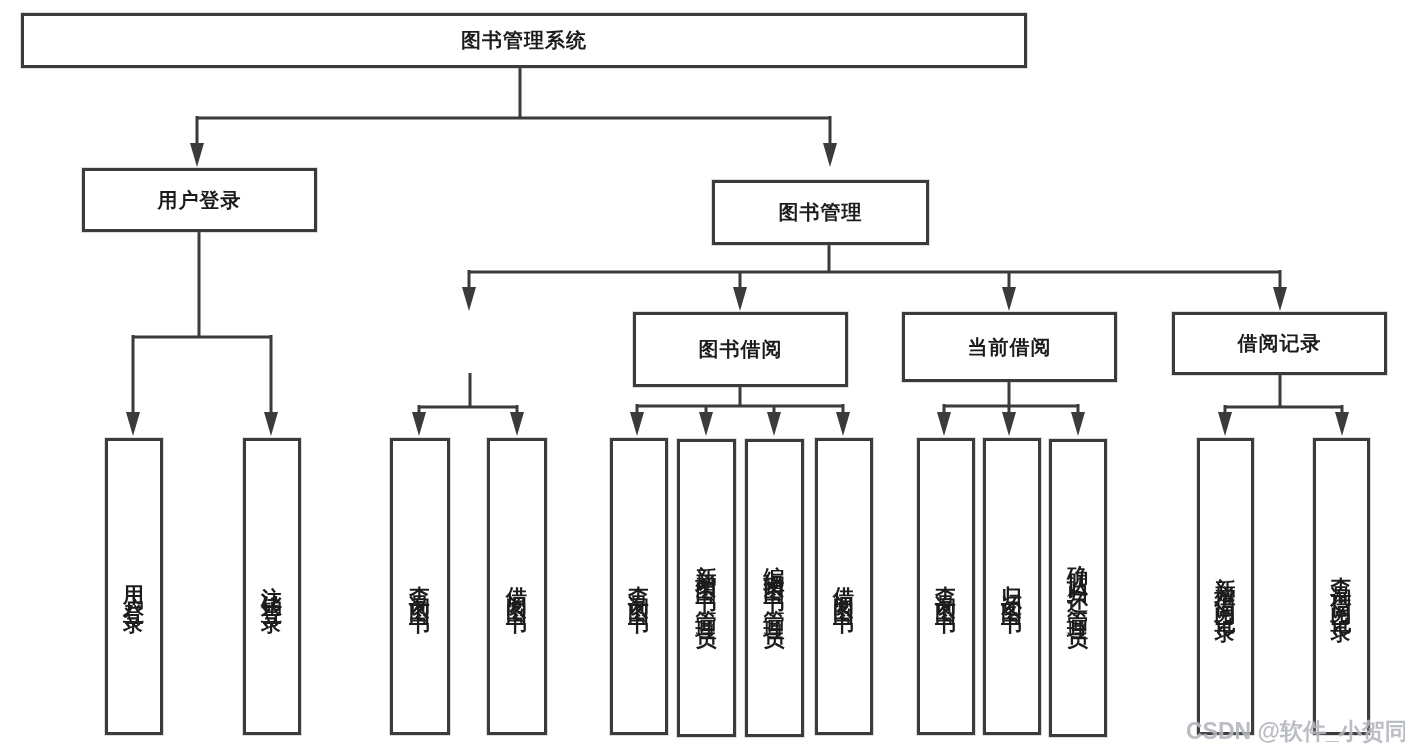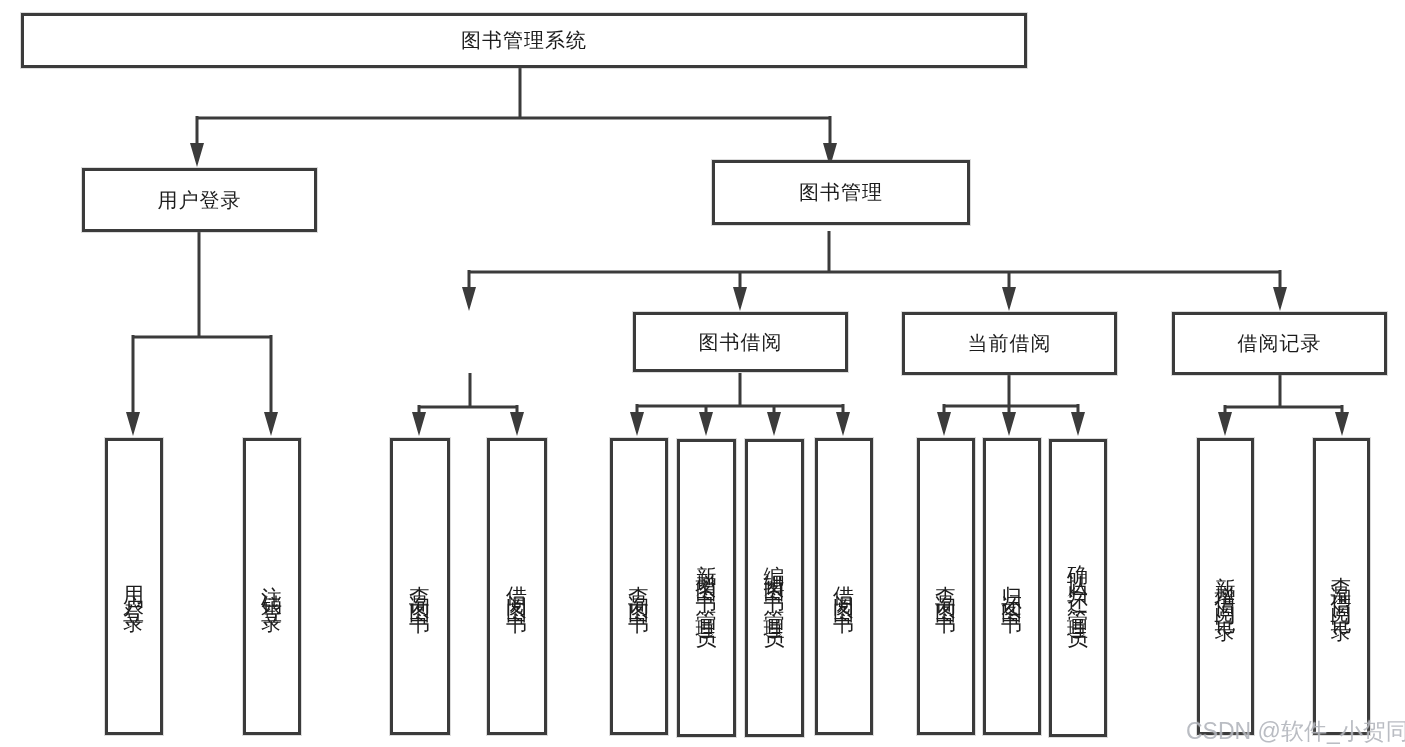--- a/index.html
+++ b/index.html
@@ -3,20 +3,21 @@
 <meta charset="utf-8">
 <style>
   html, body { margin: 0; padding: 0; background: #ffffff; }
   .canvas {
     position: relative;
     width: 1405px;
     height: 747px;
     background: #ffffff;
     font-family: "Liberation Sans", "DejaVu Sans", sans-serif;
     overflow: hidden;
+    font-weight: bold;
   }
   .wires {
     position: absolute;
     left: 0; top: 0;
     width: 1405px; height: 747px;
     z-index: 1;
   }
   .node {
     position: absolute;
     box-sizing: border-box;
@@ -72,28 +73,28 @@
              M1218 412 L1232 412 L1225 436 Z M1335 412 L1349 412 L1342 436 Z"></path>
   </svg>
 
   <div class="node hnode" style="left:21px; top:13px; width:1006px; height:55px;">
     <span>图书管理系统</span>
   </div>
 
   <div class="node hnode" style="left:82px; top:168px; width:235px; height:64px;">
     <span>用户登录</span>
   </div>
-  <div class="node hnode" style="left:712px; top:160px; width:258px; height:65px;">
+  <div class="node hnode" style="left:712px; top:180px; width:217px; height:65px;">
     <span>图书管理</span>
   </div>
 
-  <div class="node hnode" style="left:633px; top:312px; width:215px; height:60px;">
+  <div class="node hnode" style="left:633px; top:312px; width:215px; height:75px;">
     <span>图书借阅</span>
   </div>
-  <div class="node hnode" style="left:902px; top:312px; width:215px; height:63px;">
+  <div class="node hnode" style="left:902px; top:312px; width:215px; height:70px;">
     <span>当前借阅</span>
   </div>
   <div class="node hnode" style="left:1172px; top:312px; width:215px; height:63px;">
     <span>借阅记录</span>
   </div>
 
   <div class="node vnode" style="left:105px; top:438px; width:58px; height:297px;">
     <span>用户登录</span>
   </div>
   <div class="node vnode" style="left:243px; top:438px; width:58px; height:297px;">

